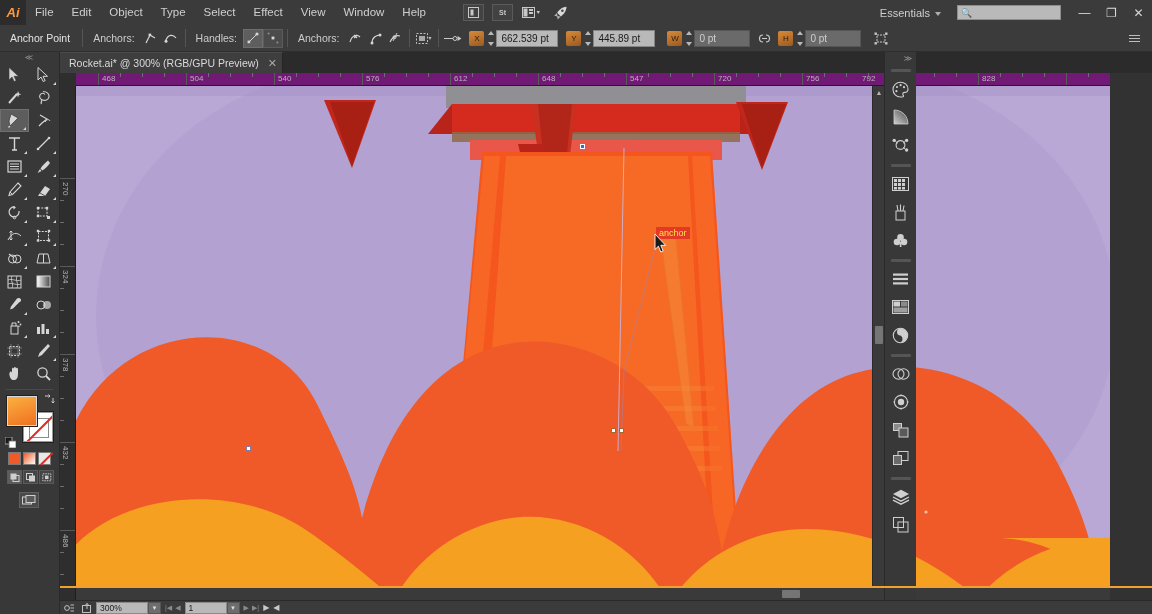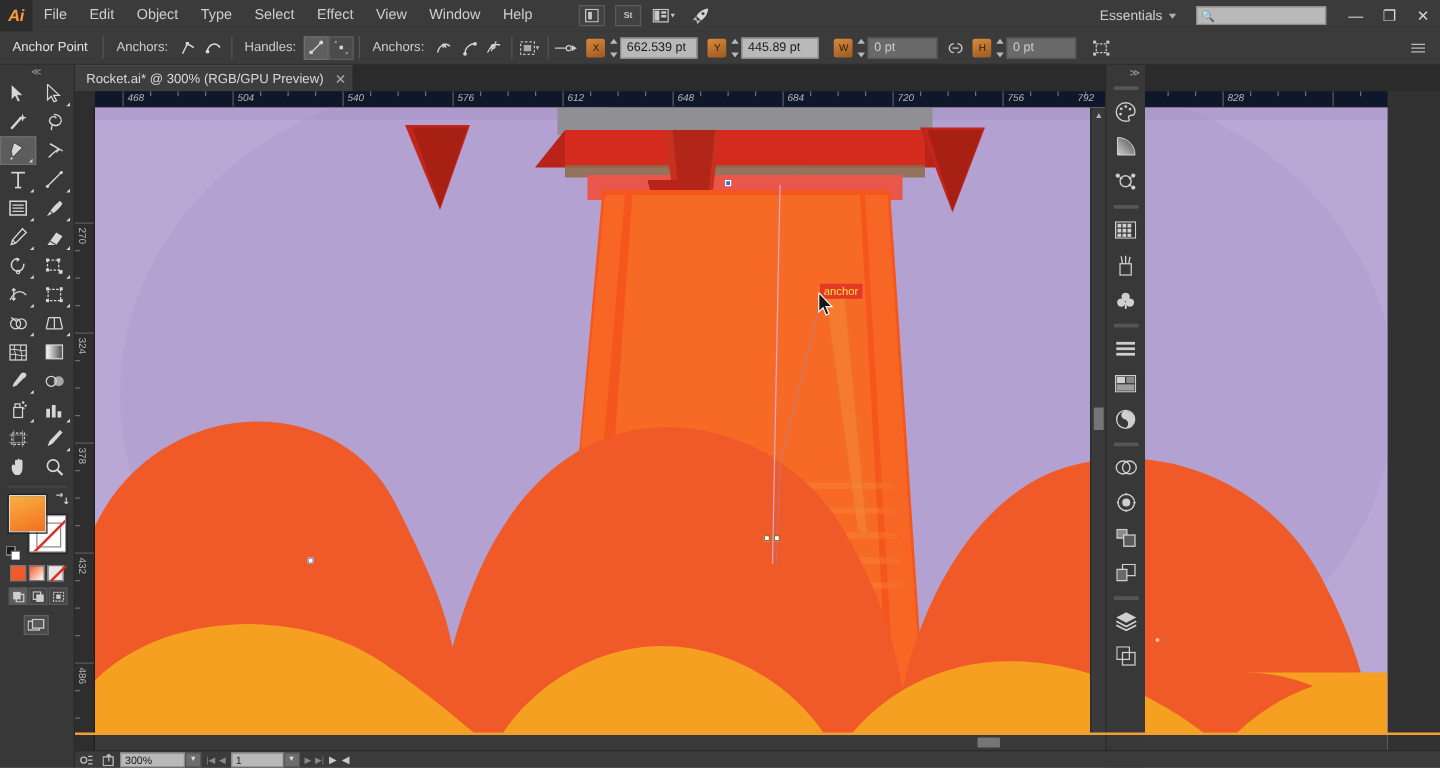--- a/index.html
+++ b/index.html
@@ -111,23 +111,22 @@
   .doctab {
     height: 21px; background: #3e3e3e; display: flex; align-items: center;
     padding: 0 5px 0 9px; font-size: 10.5px; color: #d9d9d9;
     border-right: 1px solid #262626; border-top: 1px solid #4a4a4a;
   }
   .doctab .x { margin-left: 9px; font-size: 11px; color: #a8a8a8; }
 
   
   .ruler-h {
     position: absolute; left: 76px; top: 73px; width: 1034px; height: 13px;
-    background: #0f172a; overflow: hidden;
+    background: #701a75; overflow: hidden;
     border-bottom: 1px solid #1e1e1e;
-    font-style: italic;
   }
   .ruler-corner {
     position: absolute; left: 60px; top: 73px; width: 16px; height: 13px;
     background: #2e2e2e;
   }
   .ruler-v {
     position: absolute; left: 60px; top: 86px; width: 16px; height: 514px;
     background: #2e2e2e; overflow: hidden; border-right: 1px solid #1e1e1e;
   }
   .rtick { position: absolute; top: 0; width: 1px; height: 4px; background: #6e6e6e; }
@@ -553,21 +552,21 @@
       <div class="rlbl" style="left:376px;">612</div>
     <div class="rtick" style="left:396px;"></div>
       <div class="rtick" style="left:418px;"></div>
       <div class="rtick" style="left:440px;"></div>
     <div class="rtick major" style="left:462px;"></div>
       <div class="rlbl" style="left:464px;">648</div>
     <div class="rtick" style="left:484px;"></div>
       <div class="rtick" style="left:506px;"></div>
       <div class="rtick" style="left:528px;"></div>
     <div class="rtick major" style="left:550px;"></div>
-      <div class="rlbl" style="left:552px;">684</div>
+      <div class="rlbl" style="left:552px;">547</div>
     <div class="rtick" style="left:572px;"></div>
       <div class="rtick" style="left:594px;"></div>
       <div class="rtick" style="left:616px;"></div>
     <div class="rtick major" style="left:638px;"></div>
       <div class="rlbl" style="left:640px;">720</div>
     <div class="rtick" style="left:660px;"></div>
       <div class="rtick" style="left:682px;"></div>
       <div class="rtick" style="left:704px;"></div>
     <div class="rtick major" style="left:726px;"></div>
       <div class="rlbl" style="left:728px;">756</div>

